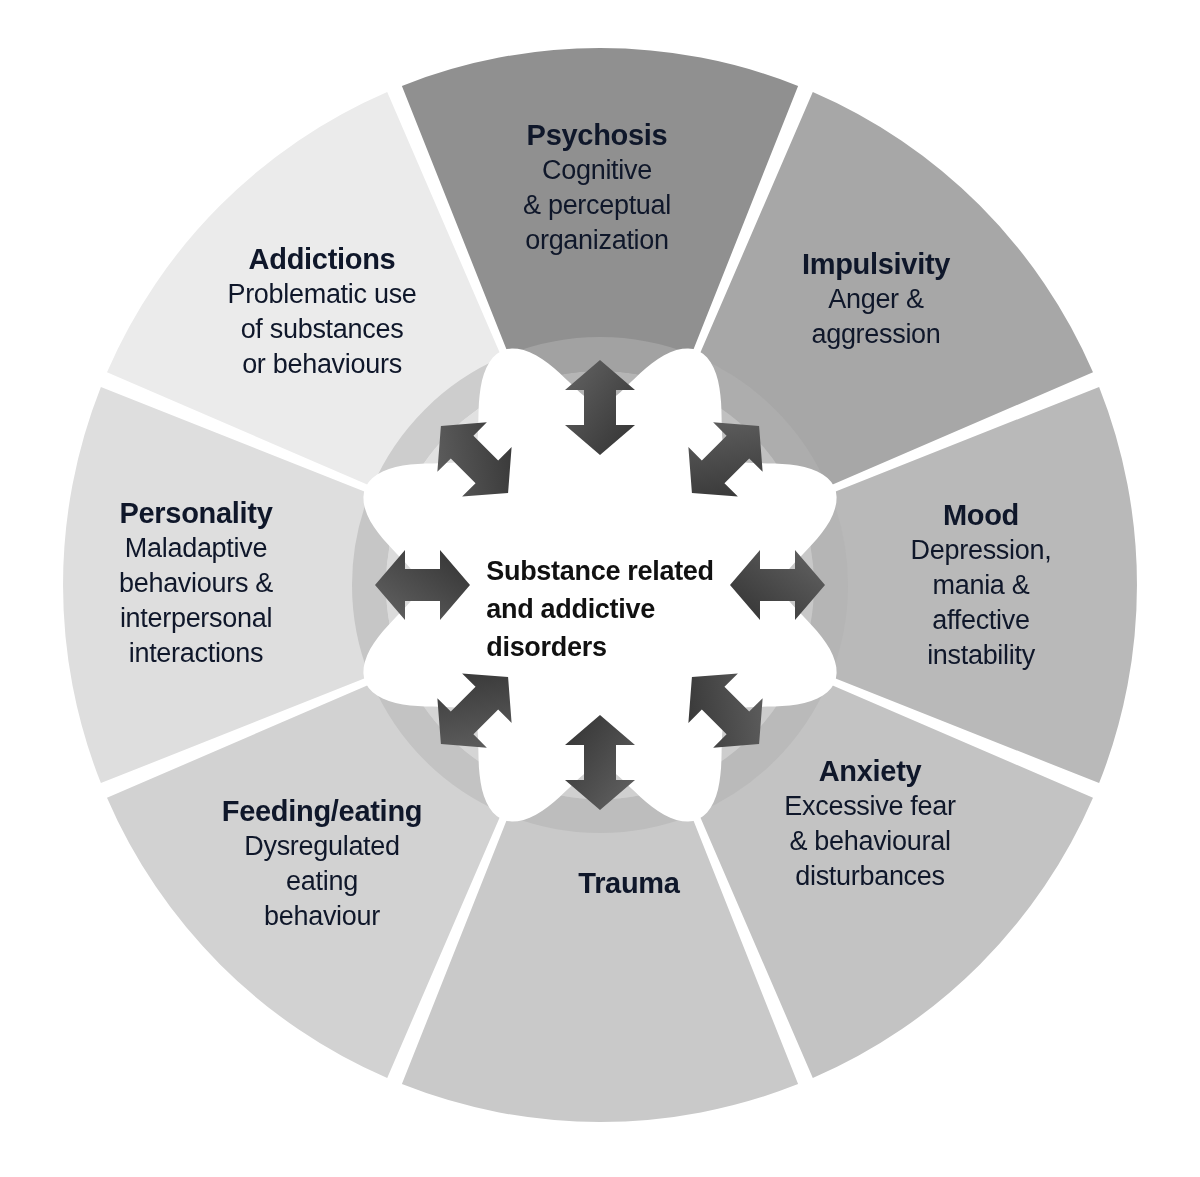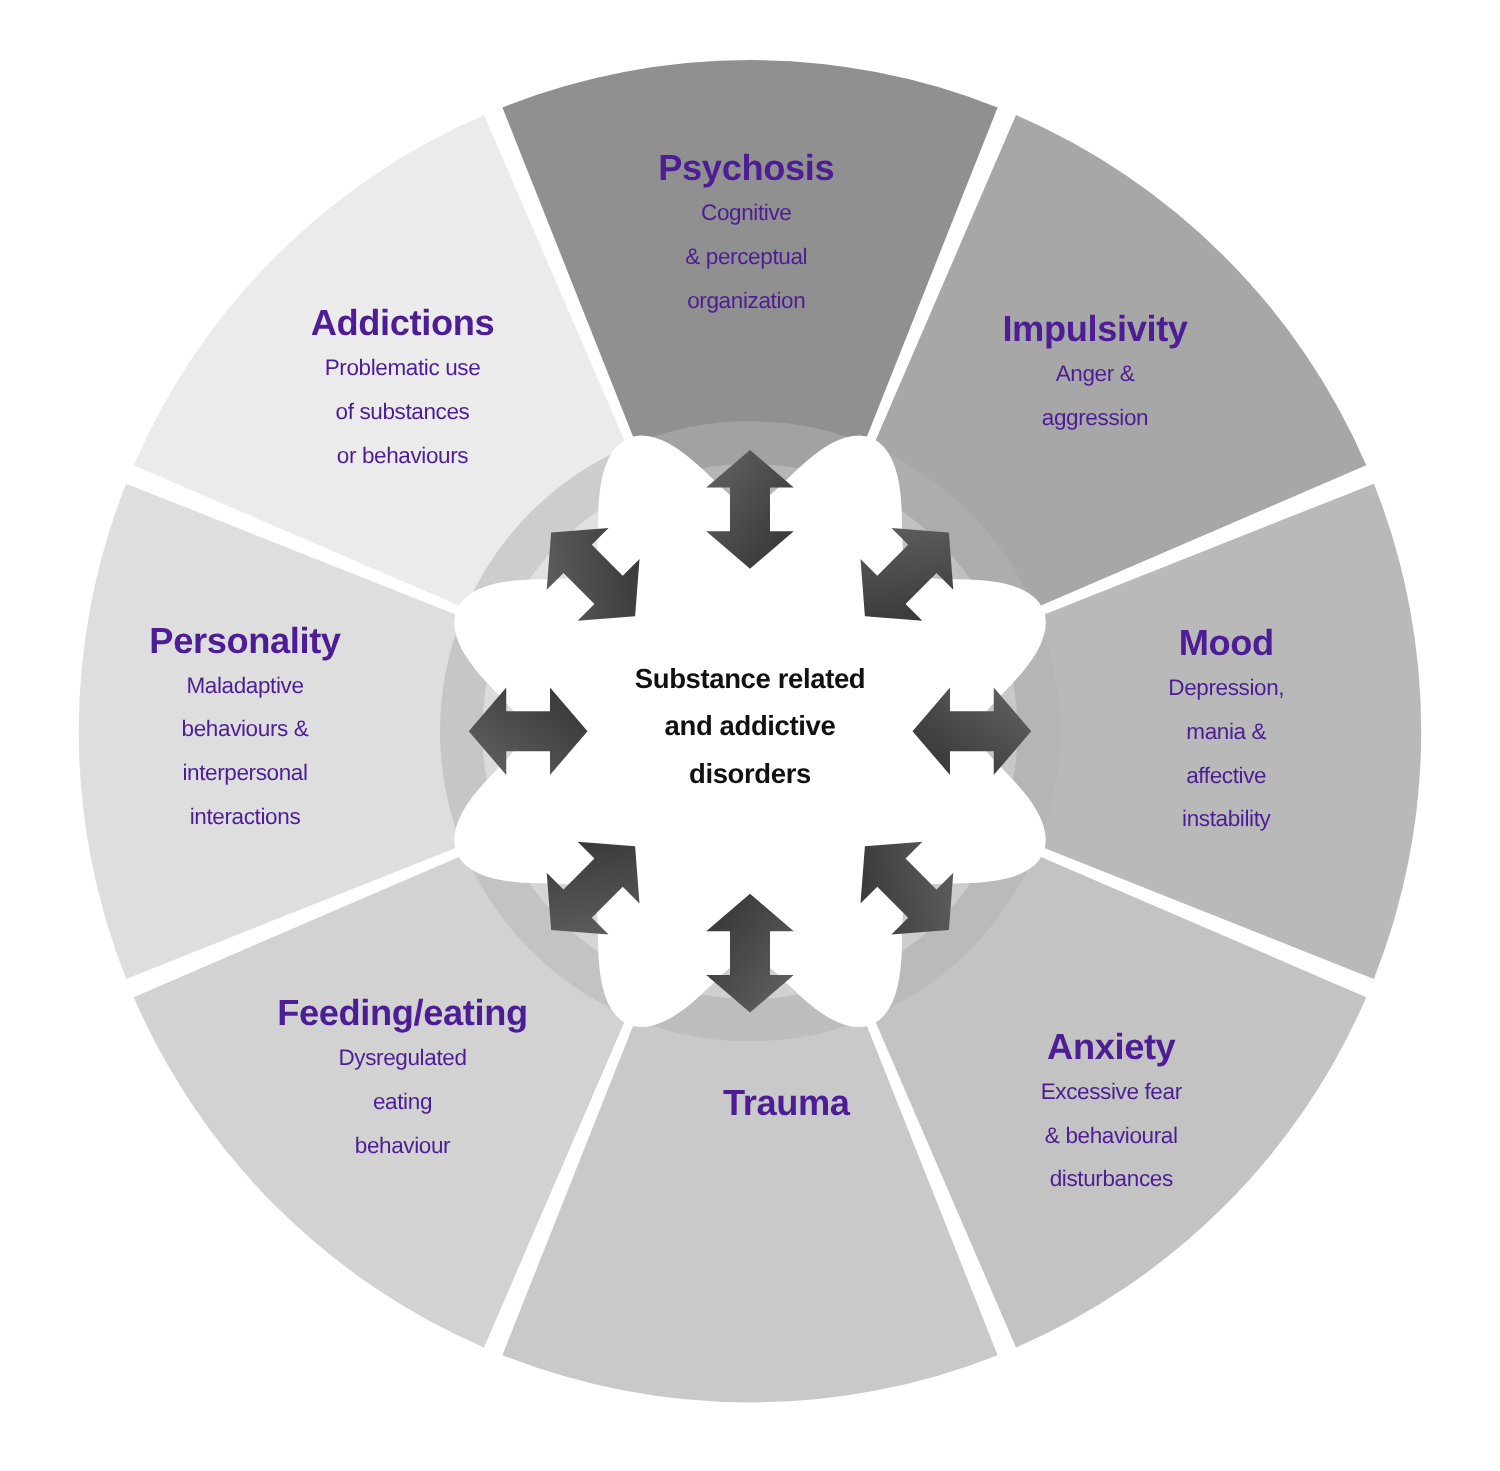--- a/index.html
+++ b/index.html
@@ -9,45 +9,45 @@
     background:#ffffff;
     overflow:hidden;
     font-family:"Liberation Sans", sans-serif;
   }
   .stage svg{position:absolute;left:0;top:0;}
   .seg-label{
     position:absolute;
     transform:translateX(-50%);
     width:max-content;
     text-align:center;
-    color:#4c1d95;
+    color:#0f172a;
     z-index:2;
   }
   .seg-title{
     display:block;
     font-weight:bold;
     font-size:29px;
     line-height:35px;
     letter-spacing:-0.3px;
   }
   .seg-desc{
     display:block;
-    font-size:18px;
+    font-size:27px;
     line-height:35px;
     letter-spacing:-0.3px;
     white-space:pre-line;
   }
   .center-label{
     position:absolute;
-    left:600px;top:524px;
+    left:600px;top:552px;
     transform:translateX(-50%);
     width:max-content;
-    text-align:center;
+    text-align:left;
     font-weight:bold;
-    font-size:22px;
+    font-size:27px;
     line-height:38px;
     letter-spacing:-0.3px;
     color:#111111;
     white-space:pre-line;
     z-index:2;
   }
 </style>
 </head>
 <body>
 
@@ -124,21 +124,21 @@
         <span class="seg-desc">Anger &amp;
 aggression</span>
       </div>
       <div class="seg-label" style="left: 981px; top: 498px;">
         <span class="seg-title">Mood</span>
         <span class="seg-desc">Depression,
 mania &amp;
 affective
 instability</span>
       </div>
-      <div class="seg-label" style="left: 870px; top: 821px; margin-left: 19px;">
+      <div class="seg-label" style="left: 870px; top: 754px;">
         <span class="seg-title">Anxiety</span>
         <span class="seg-desc">Excessive fear
 &amp; behavioural
 disturbances</span>
       </div>
       <div class="seg-label" style="left: 597px; top: 866px; margin-left: 32px;">
         <span class="seg-title">Trauma</span>
       </div>
       <div class="seg-label" style="left: 322px; top: 794px;">
         <span class="seg-title">Feeding/eating</span>

